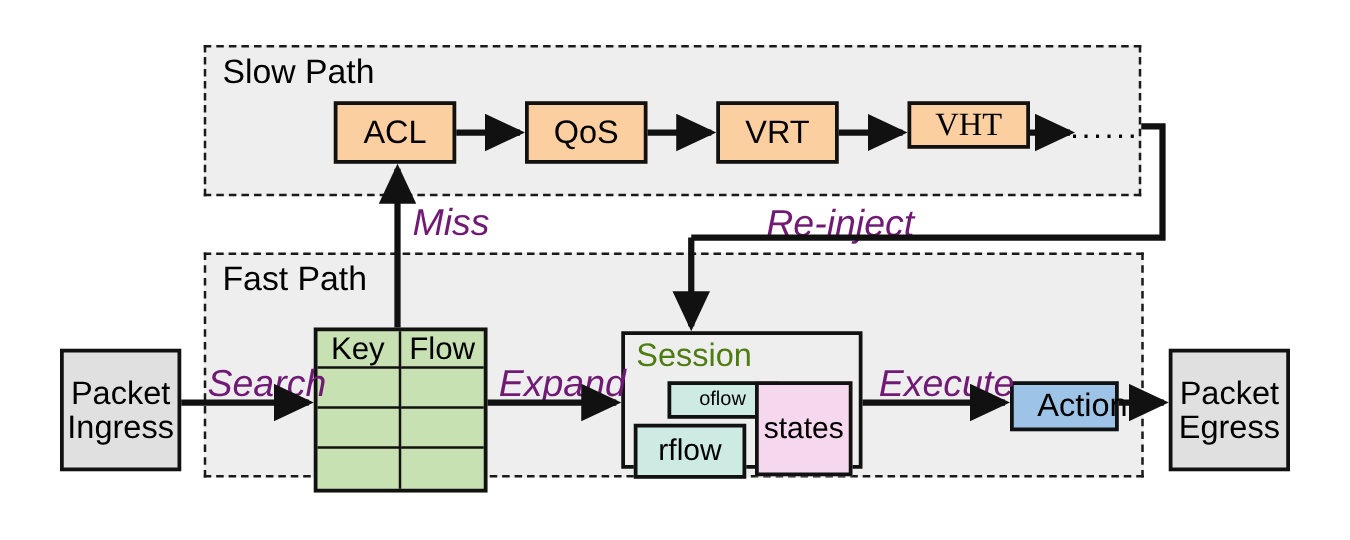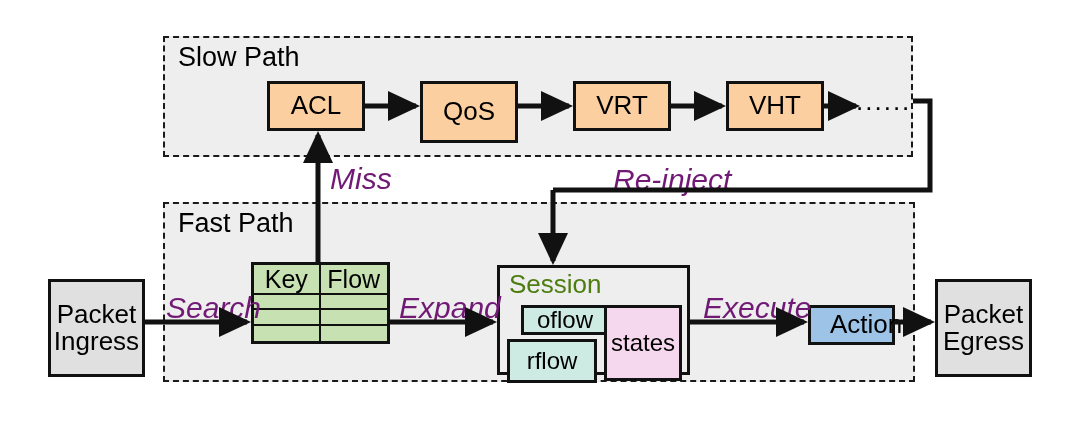--- a/index.html
+++ b/index.html
@@ -72,47 +72,47 @@
 
 <div id="stage">
 
   <div class="region" style="left:163px;top:36px;width:750px;height:121px;"></div>
   <div class="region-label" style="left:178px;top:42px;">Slow Path</div>
 
   <div class="region" style="left:163px;top:202px;width:752px;height:180px;"></div>
   <div class="region-label" style="left:178px;top:208px;">Fast Path</div>
 
   <div class="node orange" style="left:267px;top:81px;width:98px;height:50px;">ACL</div>
-  <div class="node orange" style="left:420px;top:81px;width:98px;height:62px;">QoS</div>
+  <div class="node orange" style="left:420px;top:81px;width:98px;height:50px;">QoS</div>
   <div class="node orange" style="left:573px;top:81px;width:98px;height:50px;">VRT</div>
-  <div class="node orange" style="left:726px;top:81px;width:98px;height:50px;">VHT</div>
+  <div class="node orange" style="left:726px;top:81px;width:98px;height:38px;font-family:Liberation Serif, serif;">VHT</div>
 
   <div class="node grey" style="left:48px;top:279px;width:97px;height:98px;">Packet
 Ingress</div>
   <div class="node grey" style="left:935px;top:279px;width:97px;height:98px;">Packet
 Egress</div>
 
-  <div class="table" style="left:251px;top:262px;width:139px;height:82px;
+  <div class="table" style="left:251px;top:262px;width:139px;height:132px;
               grid-template-columns:1fr 1fr;grid-template-rows:30px 1fr 1fr 1fr;">
     <div class="cell">Key</div>
     <div class="cell lastcol">Flow</div>
 
     <div class="cell"></div>
     <div class="cell lastcol"></div>
 
     <div class="cell"></div>
     <div class="cell lastcol"></div>
 
     <div class="cell lastrow"></div>
     <div class="cell lastcol lastrow"></div>
   </div>
 
   <div class="node plain" style="left:497px;top:265px;width:193px;height:110px;"></div>
   <div class="session-title" style="left:509px;top:269px;">Session</div>
-  <div class="node teal" style="left:521px;top:305px;width:88px;height:30px;font-size:24px;">oflow</div>
+  <div class="node teal" style="left:534px;top:305px;width:88px;height:30px;font-size:16px;">oflow</div>
   <div class="node teal" style="left:507px;top:339px;width:90px;height:44px;font-size:24px;">rflow</div>
   <div class="node pink" style="left:604px;top:305px;width:78px;height:76px;font-size:24px;">states</div>
 
   <div class="node blue" style="left:808px;top:305px;width:87px;height:40px;">Action</div>
 
   <div class="region-label" style="left:856px;top:86px;font-size:26px;letter-spacing:2px;">......</div>
 
   <div class="edge-label" style="left:166px;top:291px;">Search</div>
   <div class="edge-label" style="left:399px;top:291px;">Expand</div>
   <div class="edge-label" style="left:703px;top:291px;">Execute</div>

